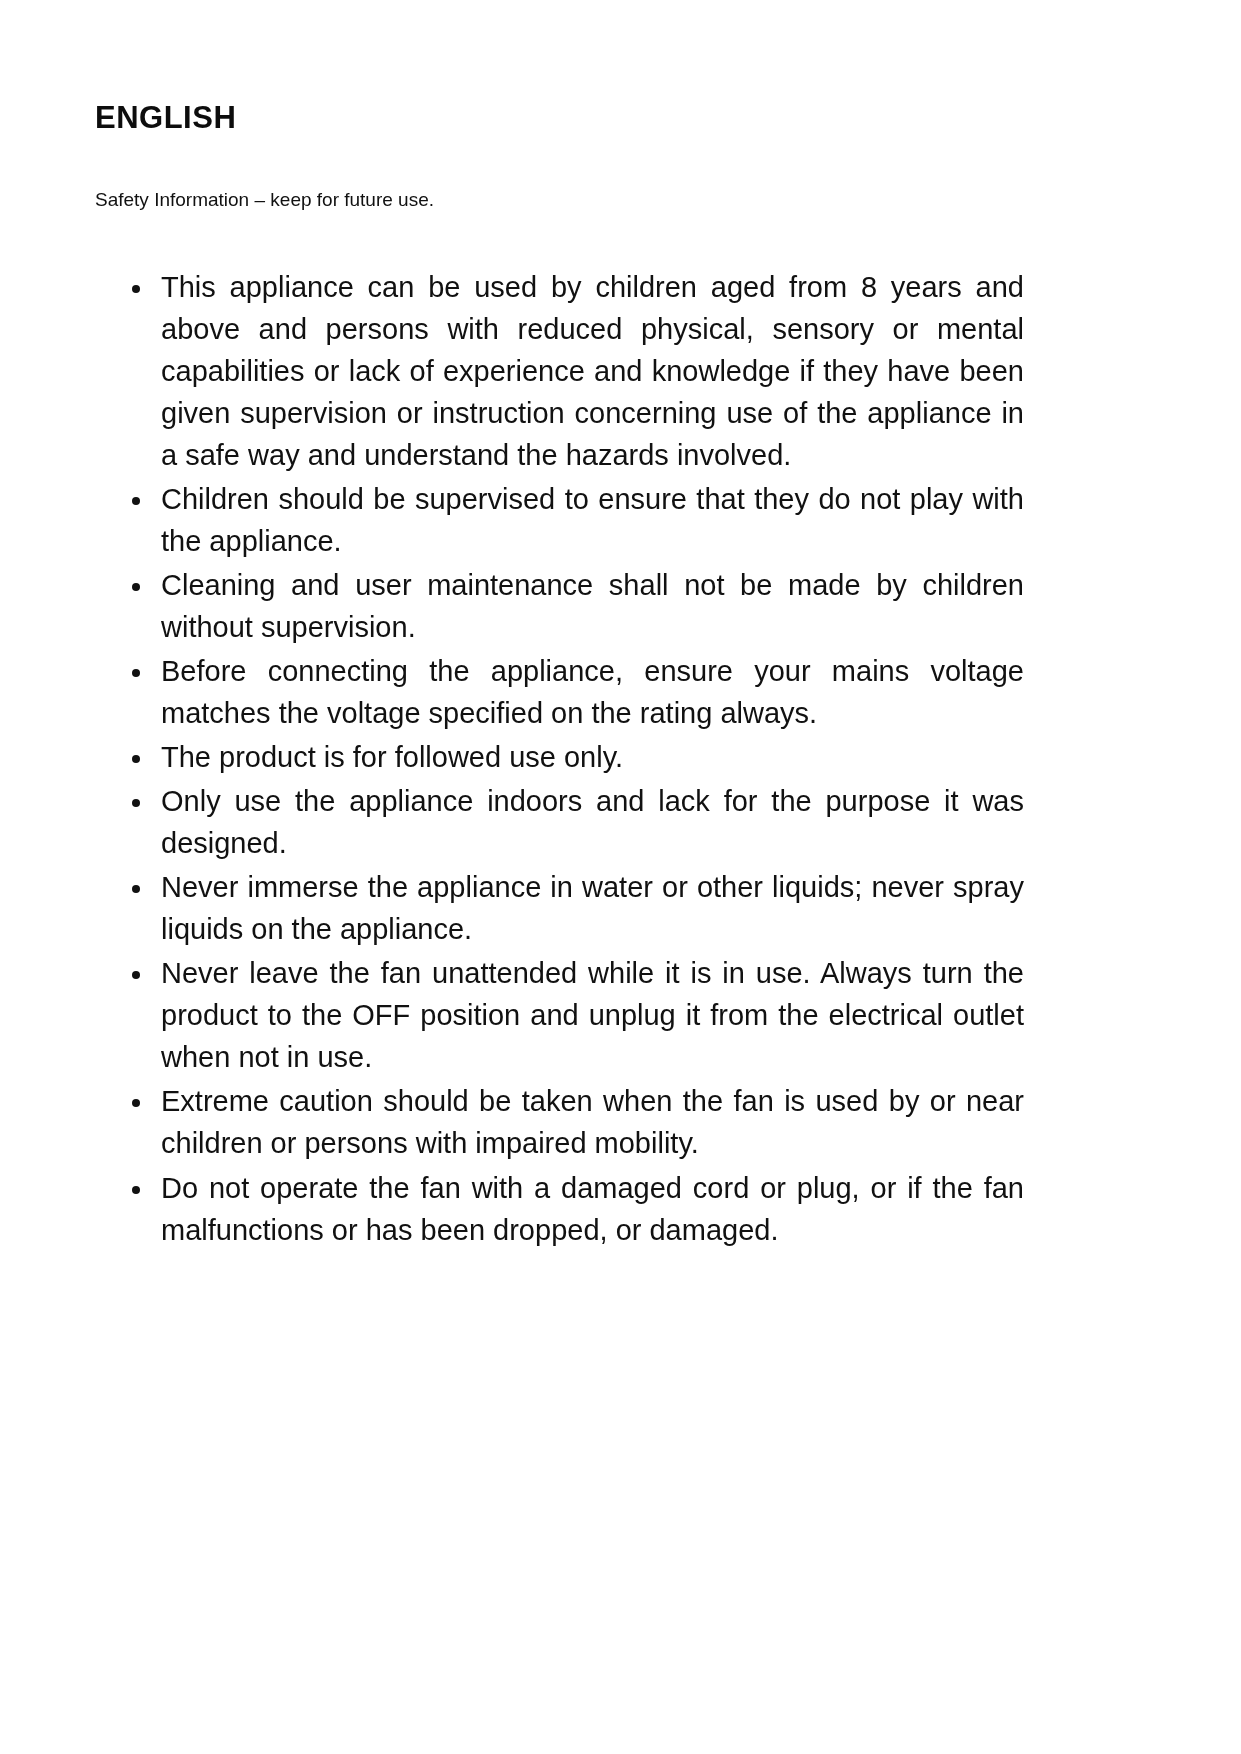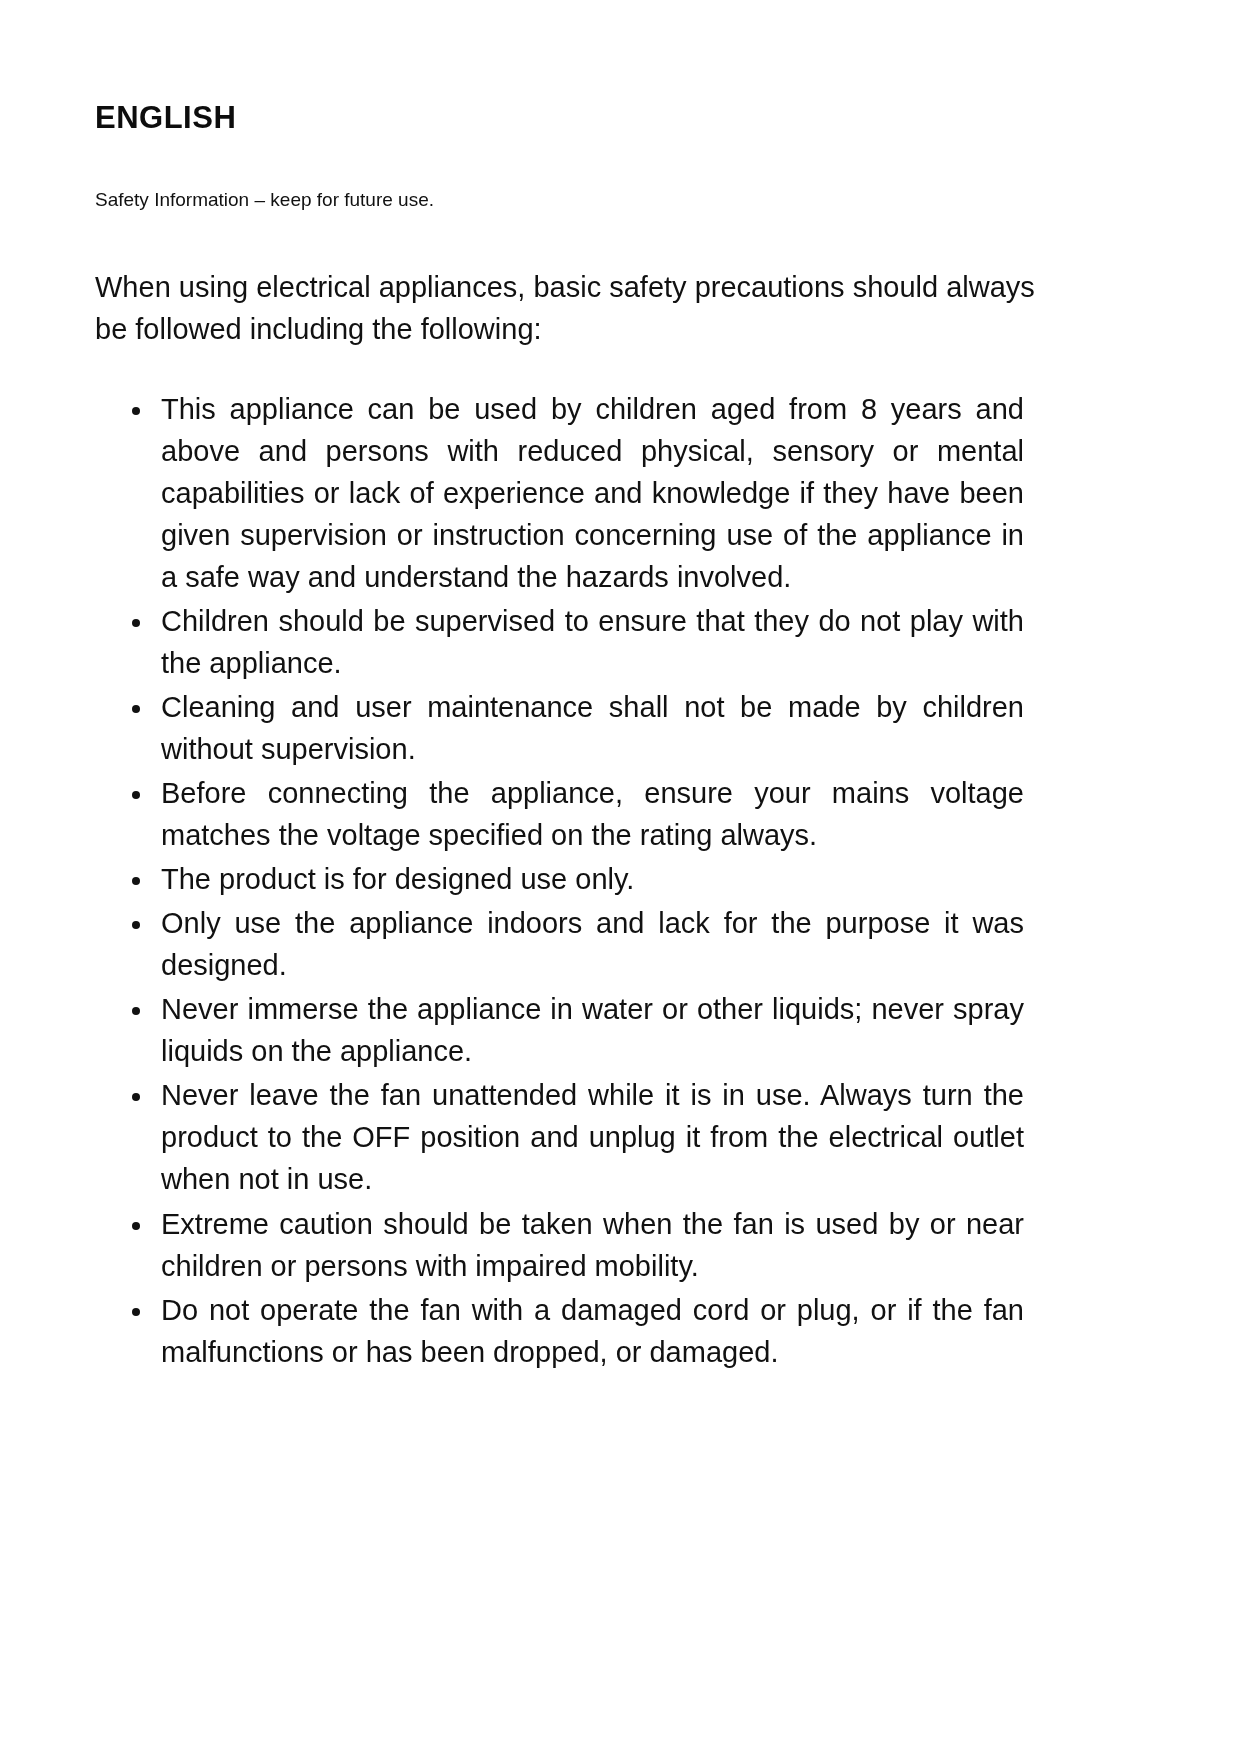--- a/index.html
+++ b/index.html
@@ -54,28 +54,27 @@
 </style>
 </head>
 <body>
 
 <div class="page">
 
   <h1 class="heading">ENGLISH</h1>
 
   <p class="subtitle">Safety Information – keep for future use.</p>
 
-  <p class="intro">When using electrical appliances, basic safety precautions should always be followed including the following:</p>
 
   <ul class="safety-list">
     <li>This appliance can be used by children aged from 8 years and above and persons with reduced physical, sensory or mental capabilities or lack of experience and knowledge if they have been given supervision or instruction concerning use of the appliance in a safe way and understand the hazards involved.</li>
     <li>Children should be supervised to ensure that they do not play with the appliance.</li>
     <li>Cleaning and user maintenance shall not be made by children without supervision.</li>
     <li>Before connecting the appliance, ensure your mains voltage matches the voltage specified on the rating always.</li>
-    <li>The product is for designed use only.</li>
+    <li>The product is for followed use only.</li>
     <li>Only use the appliance indoors and lack for the purpose it was designed.</li>
     <li>Never immerse the appliance in water or other liquids; never spray liquids on the appliance.</li>
     <li>Never leave the fan unattended while it is in use. Always turn the product to the OFF position and unplug it from the electrical outlet when not in use.</li>
     <li>Extreme caution should be taken when the fan is used by or near children or persons with impaired mobility.</li>
     <li>Do not operate the fan with a damaged cord or plug, or if the fan malfunctions or has been dropped, or damaged.</li>
   </ul>
 
 </div>
 
 </body></html>

